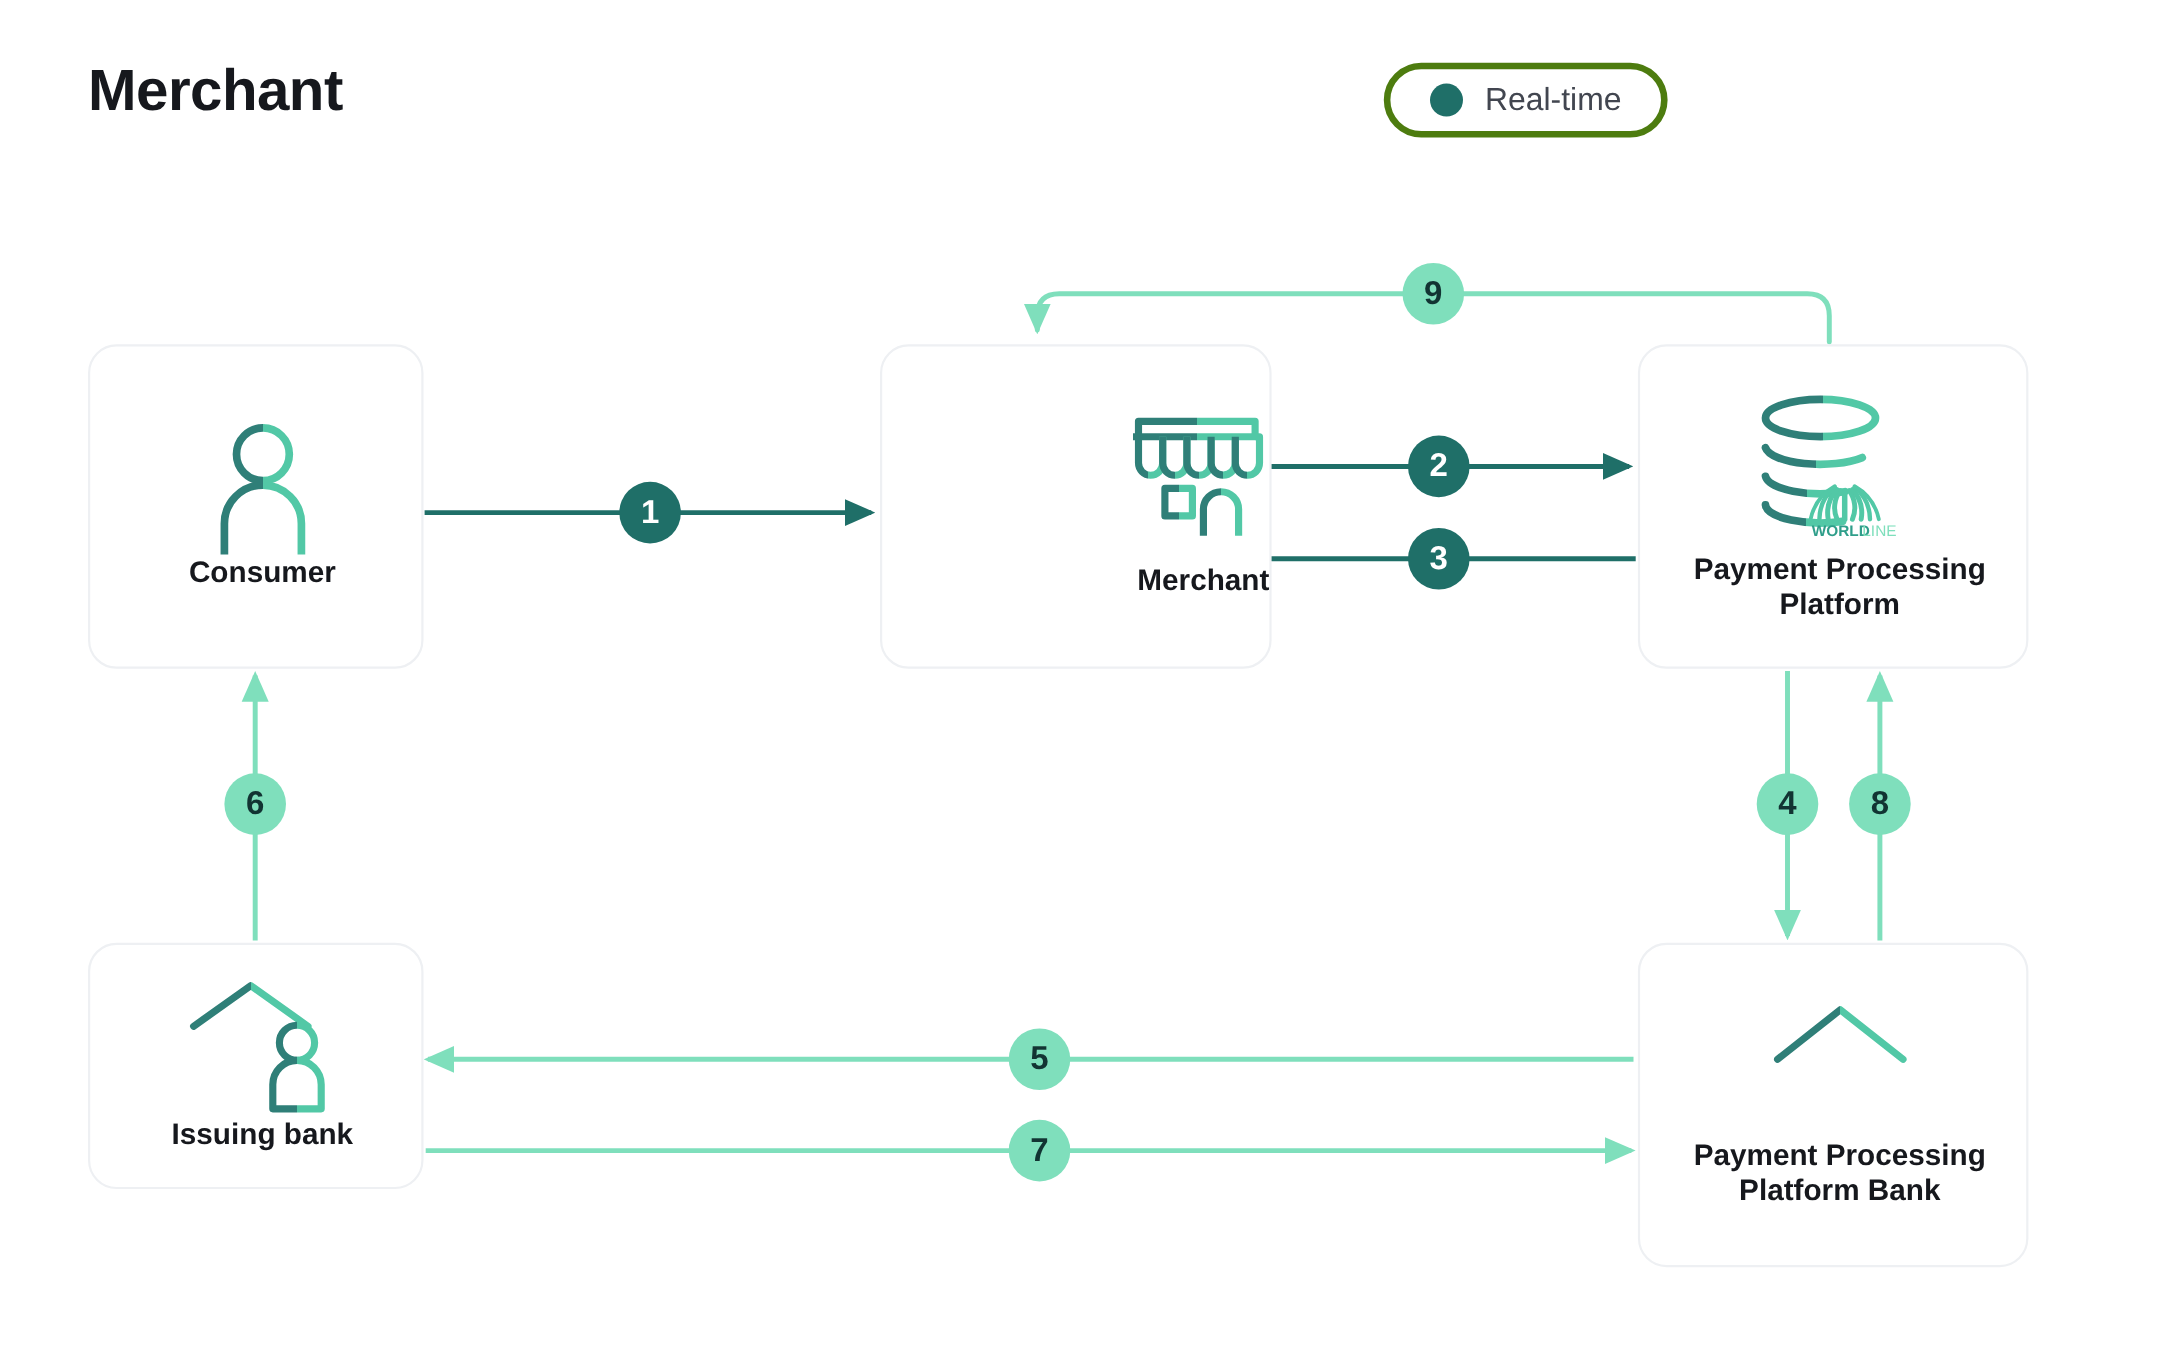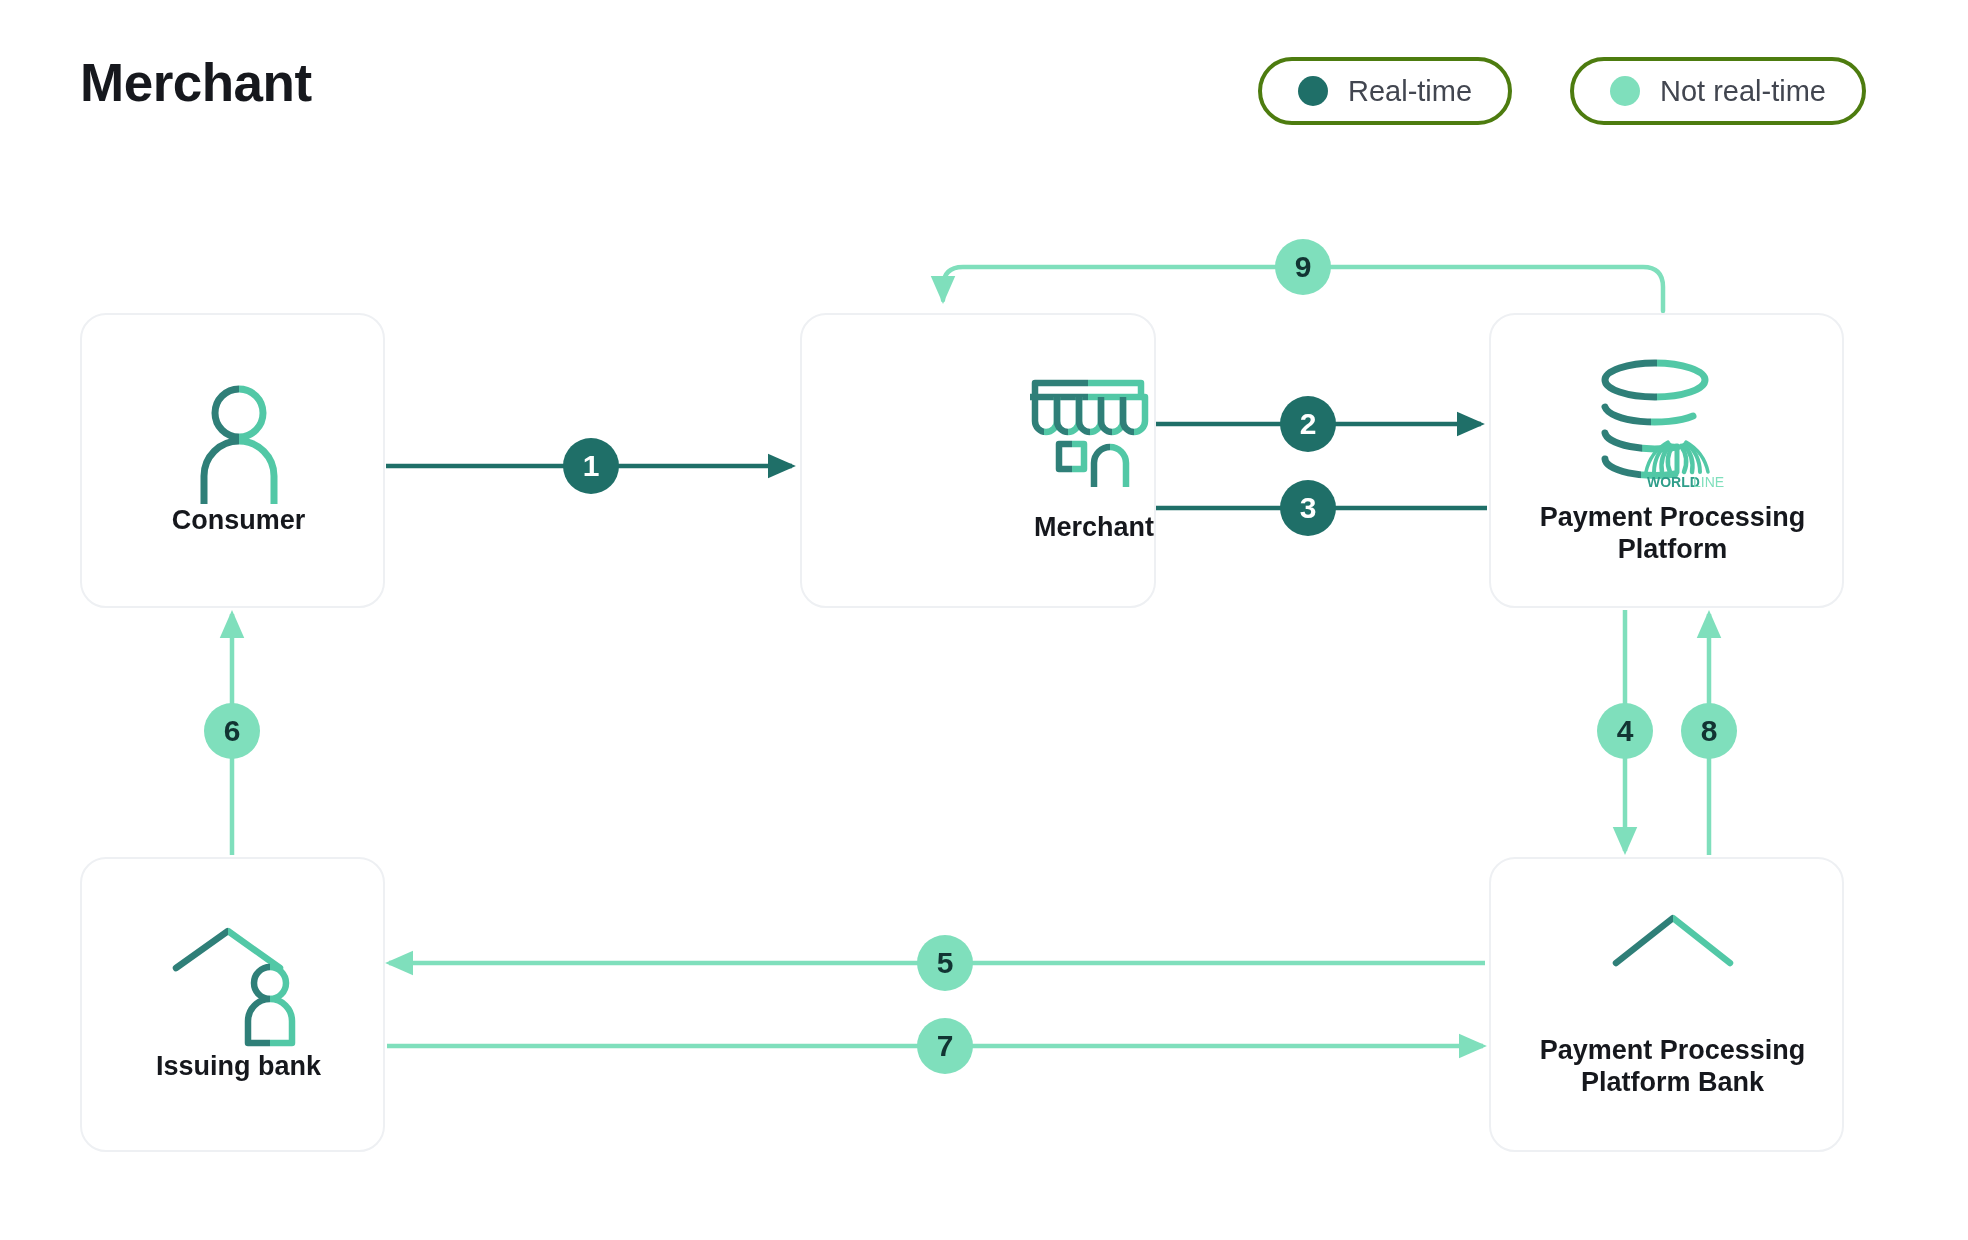--- a/index.html
+++ b/index.html
@@ -30,21 +30,21 @@
     color: #16181d;
   }
   .legend {
     position: absolute;
     top: 57px;
     display: flex;
     align-items: center;
     gap: 20px;
     height: 68px;
     padding: 0 36px;
-    border: 4px solid #4d7c0f;
+    border: 6px solid #4d7c0f;
     border-radius: 40px;
     background: #ffffff;
     box-sizing: border-box;
   }
   #legend-realtime { left: 1258px; }
   #legend-notrealtime { left: 1570px; }
   .legend-dot {
     width: 30px;
     height: 30px;
     border-radius: 50%;
@@ -77,21 +77,21 @@
     font-weight: bold;
     color: #16181d;
     text-align: center;
     line-height: 1.18;
     white-space: pre-line;
   }
 
   #node-consumer      { left: 80px;  top: 313px;  width: 305px; height: 295px; }
   #node-merchant      { left: 800px; top: 313px;  width: 356px; height: 295px; align-items: flex-end; }
   #node-platform      { left: 1489px;top: 313px;  width: 355px; height: 295px; }
-  #node-issuing-bank  { left: 80px;  top: 857px;  width: 305px; height: 295px; }
+  #node-issuing-bank  { left: 80px;  top: 857px;  width: 305px; height: 224px; }
   #node-platform-bank { left: 1489px;top: 857px;  width: 355px; height: 295px; }
 
   #node-platform .node-label,
   #node-platform-bank .node-label { margin-top: 12px; }
   #node-merchant .node-label { margin-top: 12px; }
 
   
   #flow-layer {
     position: absolute;
     left: 0; top: 0;
@@ -122,24 +122,20 @@
 
 <div id="canvas">
 
   <div id="page-title">Merchant</div>
 
   <div class="legend" id="legend-realtime">
     <span class="legend-dot" style="background:#1f6f68"></span>
     <span class="legend-label">Real-time</span>
   </div>
 
-  <div class="legend" id="legend-notrealtime">
-    <span class="legend-dot" style="background:#7fdfbc"></span>
-    <span class="legend-label">Not real-time</span>
-  </div>
 
   <svg id="flow-layer" viewBox="0 0 1968 1240" xmlns="http://www.w3.org/2000/svg">
     <defs>
       <marker id="arrow-rt" viewBox="0 0 10 10" refX="8.6" refY="5" markerWidth="6.2" markerHeight="6.2" orient="auto-start-reverse">
         <path d="M 0 0.6 L 10 5 L 0 9.4 z" fill="#1f6f68"></path>
       </marker>
       <marker id="arrow-nrt" viewBox="0 0 10 10" refX="8.6" refY="5" markerWidth="6.2" markerHeight="6.2" orient="auto-start-reverse">
         <path d="M 0 0.6 L 10 5 L 0 9.4 z" fill="#7fdfbc"></path>
       </marker>
     </defs>

